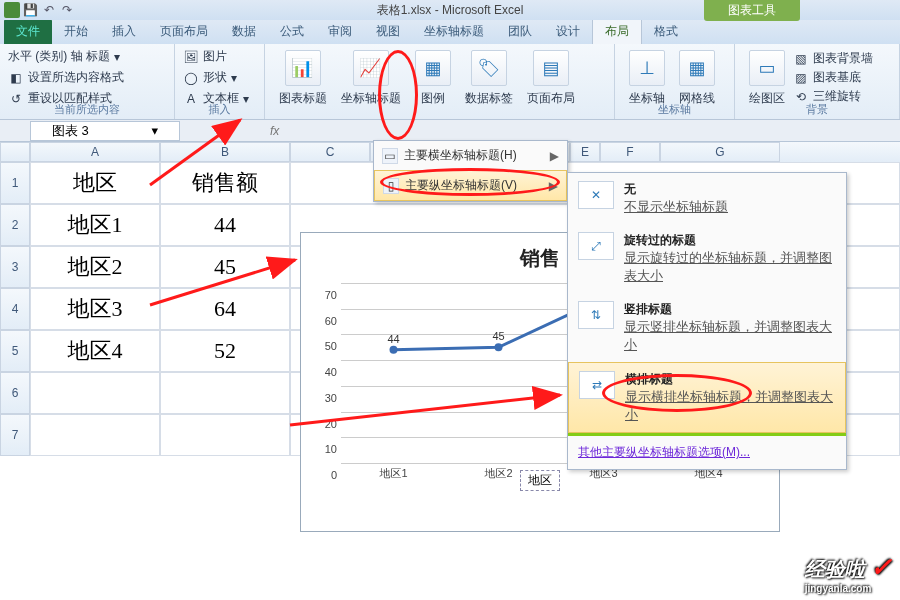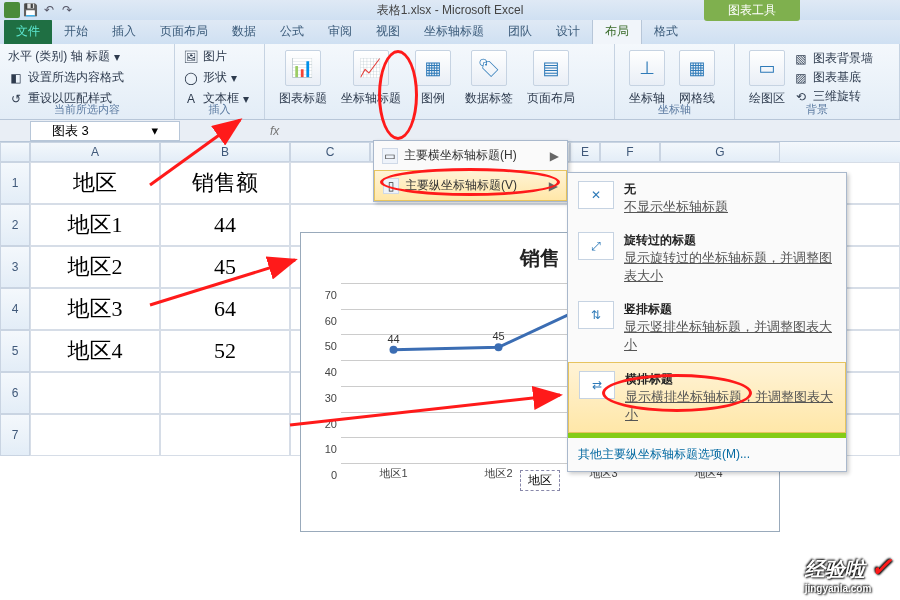--- a/index.html
+++ b/index.html
@@ -61,21 +61,21 @@
 .menu1-item .ico16{ background:#eef3fa; border:1px solid #cfd9e7; }
 .menu1-item.hover { background:linear-gradient(#fff3d6,#ffe7a8); border:1px solid #e7c45f; }
 .submenu-arrow { margin-left:auto; color:#666; }
 
 .menu2 { position:absolute; left:567px; top:172px; width:280px; background:#fafafa; border:1px solid #a9b8cc; box-shadow:2px 2px 4px rgba(0,0,0,.2); }
 .menu2-item { display:flex; gap:10px; padding:8px 10px; cursor:pointer; }
 .menu2-item.hover { background:linear-gradient(#fff3d6,#ffe7a8); border:1px solid #e7c45f; }
 .menu2-ico { width:36px; height:28px; background:#fff; border:1px solid #c6d3e2; flex:0 0 36px; display:flex; align-items:center; justify-content:center; color:#2e7ab8; font-size:12px; }
 .menu2-txt b { font-size:12px; color:#222; display:block; }
 .menu2-txt span { font-size:13px; color:#555;text-decoration:underline; }
-.menu2-footer { border-top:5px solid #84cc16; padding:8px 10px; font-size:12px; color:#0369a1; }
+.menu2-footer { border-top:3px solid #84cc16; padding:8px 10px; font-size:12px; color:#6d28d9;text-decoration:underline; }
 
 
 .ann { position:absolute; pointer-events:none; }
 .oval { border:3px solid #ff1a1a; border-radius:50%; }
 
 .watermark { position:absolute; right:8px; bottom:6px; color:#fff; font-weight:bold; font-style:italic; font-size:20px; text-shadow:1px 1px 2px #000,-1px -1px 2px #000;margin-top:44px; }
 .watermark small { display:block; font-size:10px; font-style:normal; }
 .checkmark { color:#ff1a1a; font-size:26px; font-weight:bold; }
 
 svg.arrow { position:absolute; overflow:visible; pointer-events:none; }

